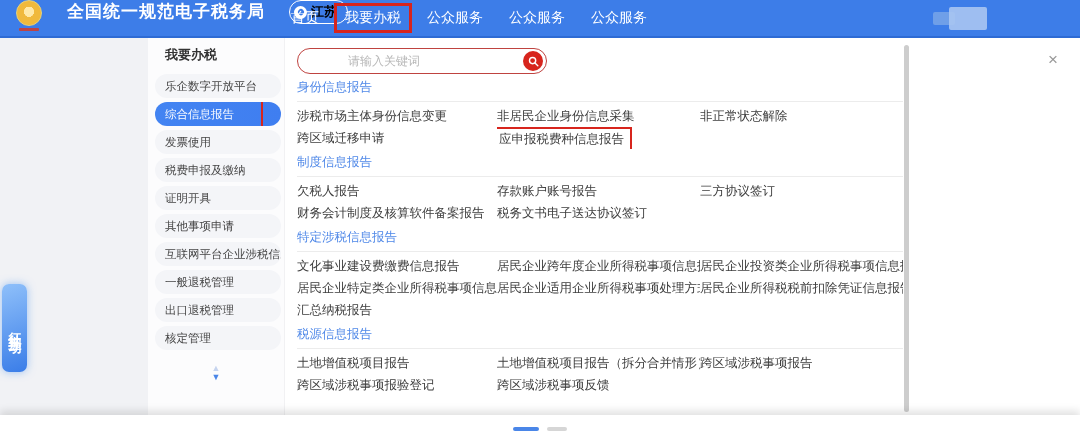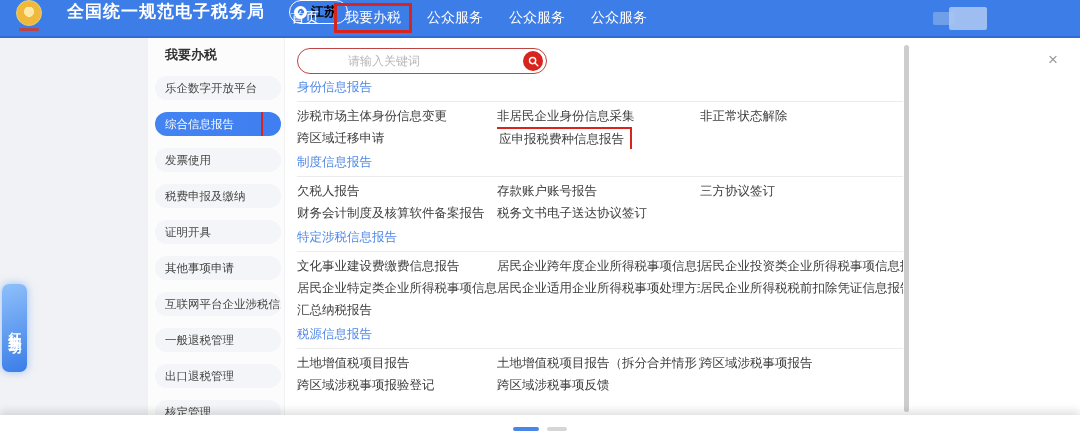--- a/index.html
+++ b/index.html
@@ -23,21 +23,21 @@
   .user-redacted .b1{position:absolute;left:0;top:5px;width:22px;height:13px;background:#6f9fe8;border-radius:2px;}
   .user-redacted .b2{position:absolute;left:16px;top:0;width:38px;height:23px;background:#a9c5f2;border-radius:2px;opacity:.9;}
 
   
   .dim-left{position:absolute;left:0;top:38px;width:148px;height:377px;background:#f1f2f5;}
   .sidebar{position:absolute;left:148px;top:36px;width:137px;height:379px;background:#fcfcfd;border-right:1px solid #f1f1f3;box-sizing:border-box;}
   .panel{position:absolute;left:285px;top:36px;width:795px;height:379px;background:#fff;}
 
   
   .sidebar-title{margin:10px 0 10px 17px;font-size:13px;font-weight:bold;color:#333;}
-  .pill{position:relative;height:24px;line-height:24px;margin:12px 3px 4px 7px;padding-left:10px;border-radius:12px;
+  .pill{position:relative;height:24px;line-height:24px;margin:2px 3px 4px 7px;padding-left:10px;border-radius:12px;
     background:#f4f5f8;color:#454545;font-size:11.5px;white-space:nowrap;overflow:hidden;cursor:pointer;}
   .pill.selected{background:linear-gradient(90deg,#4384f2,#3f7ef0);color:#fff;}
   .annot-overlay{position:absolute;left:-4px;top:-3px;width:108px;height:25px;border:2.5px solid #d7251d;pointer-events:none;}
   .scroll-arrows{margin-top:14px;text-align:center;line-height:9px;}
   .scroll-arrows .up{display:block;font-size:9px;color:#c6d4ef;cursor:pointer;}
   .scroll-arrows .down{display:block;font-size:9px;color:#4a86e8;cursor:pointer;}
 
   
   .side-tab{position:absolute;left:2px;top:284px;width:25px;height:88px;z-index:40;
     background:linear-gradient(160deg,#8fc0fa,#3a7de8);border-radius:7px;

